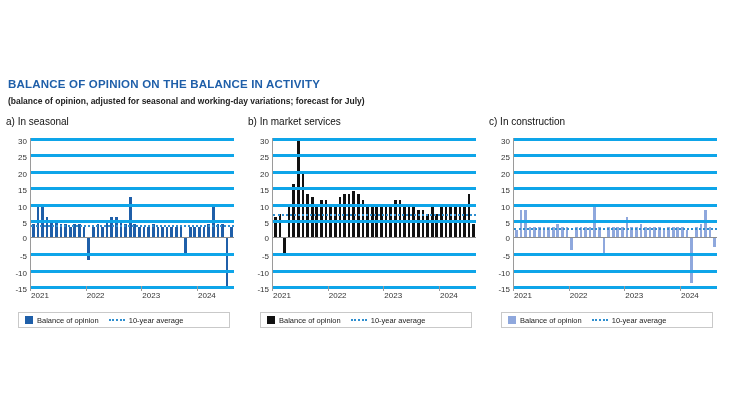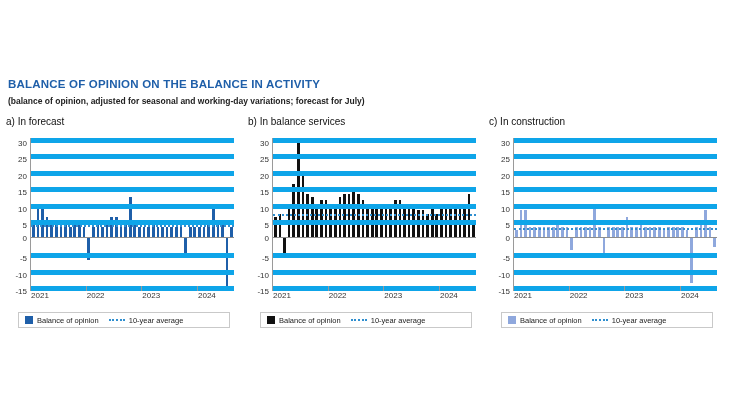--- a/index.html
+++ b/index.html
@@ -69,21 +69,21 @@
     height: 148px;
     border-left: 1px solid #9a9a9a;
     border-bottom: 0px;
     box-sizing: border-box;
   }
   .gridline {
     position: absolute;
     left: 0;
     width: 100%;
     height: 0;
-    border-top: 5px solid #0ea5e9;
+    border-top: 3px solid #0ea5e9;
   }
   .zeroline {
     position: absolute;
     left: 0;
     width: 100%;
     height: 0;
     border-top: 1px solid #8d8d8d;
   }
   .ylab {
     position: absolute;
@@ -168,21 +168,21 @@
 <body>
 
 <div class="page">
 
   <div class="title">BALANCE OF OPINION ON THE BALANCE IN ACTIVITY</div>
   <div class="subtitle">(balance of opinion, adjusted for seasonal and working-day variations; forecast for July)</div>
 
   <div class="panels">
 
     <div class="panel panel-a">
-      <div class="panel-title">a) In forecast</div>
+      <div class="panel-title">a) In seasonal</div>
       <div class="plot">
         <div class="bars">
             <div class="bar" style="left: 0.968864px; width: 2.67591px; top: 85.5111px; height: 13.1556px; bottom: auto; background: rgb(31, 95, 169);"></div>
             <div class="bar" style="left: 5.5825px; width: 2.67591px; top: 69.0667px; height: 29.6px; bottom: auto; background: rgb(31, 95, 169);"></div>
             <div class="bar" style="left: 10.1961px; width: 2.67591px; top: 69.0667px; height: 29.6px; bottom: auto; background: rgb(31, 95, 169);"></div>
             <div class="bar" style="left: 14.8098px; width: 2.67591px; top: 78.9333px; height: 19.7333px; bottom: auto; background: rgb(31, 95, 169);"></div>
             <div class="bar" style="left: 19.4234px; width: 2.67591px; top: 82.2222px; height: 16.4444px; bottom: auto; background: rgb(31, 95, 169);"></div>
             <div class="bar" style="left: 24.037px; width: 2.67591px; top: 82.2222px; height: 16.4444px; bottom: auto; background: rgb(31, 95, 169);"></div>
             <div class="bar" style="left: 28.6507px; width: 2.67591px; top: 85.5111px; height: 13.1556px; bottom: auto; background: rgb(31, 95, 169);"></div>
             <div class="bar" style="left: 33.2643px; width: 2.67591px; top: 85.5111px; height: 13.1556px; bottom: auto; background: rgb(31, 95, 169);"></div>
@@ -271,21 +271,21 @@
           <span>Balance of opinion</span>
         </span>
         <span class="leg-item">
           <span class="dashline"></span>
           <span>10-year average</span>
         </span>
       </div>
     </div>
 
     <div class="panel panel-b">
-      <div class="panel-title">b) In balance services</div>
+      <div class="panel-title">b) In market services</div>
       <div class="plot">
         <div class="bars">
             <div class="bar" style="left: 0.968864px; width: 2.67591px; top: 78.9333px; height: 19.7333px; bottom: auto; background: rgb(17, 17, 17);"></div>
             <div class="bar" style="left: 5.5825px; width: 2.67591px; top: 75.6444px; height: 23.0222px; bottom: auto; background: rgb(17, 17, 17);"></div>
             <div class="bar" style="left: 10.1961px; width: 2.67591px; top: 98.6667px; height: 16.4444px; bottom: auto; background: rgb(17, 17, 17);"></div>
             <div class="bar" style="left: 14.8098px; width: 2.67591px; top: 69.0667px; height: 29.6px; bottom: auto; background: rgb(17, 17, 17);"></div>
             <div class="bar" style="left: 19.4234px; width: 2.67591px; top: 46.0444px; height: 52.6222px; bottom: auto; background: rgb(17, 17, 17);"></div>
             <div class="bar" style="left: 24.037px; width: 2.67591px; top: 3.28889px; height: 95.3778px; bottom: auto; background: rgb(17, 17, 17);"></div>
             <div class="bar" style="left: 28.6507px; width: 2.67591px; top: 32.8889px; height: 65.7778px; bottom: auto; background: rgb(17, 17, 17);"></div>
             <div class="bar" style="left: 33.2643px; width: 2.67591px; top: 55.9111px; height: 42.7556px; bottom: auto; background: rgb(17, 17, 17);"></div>

